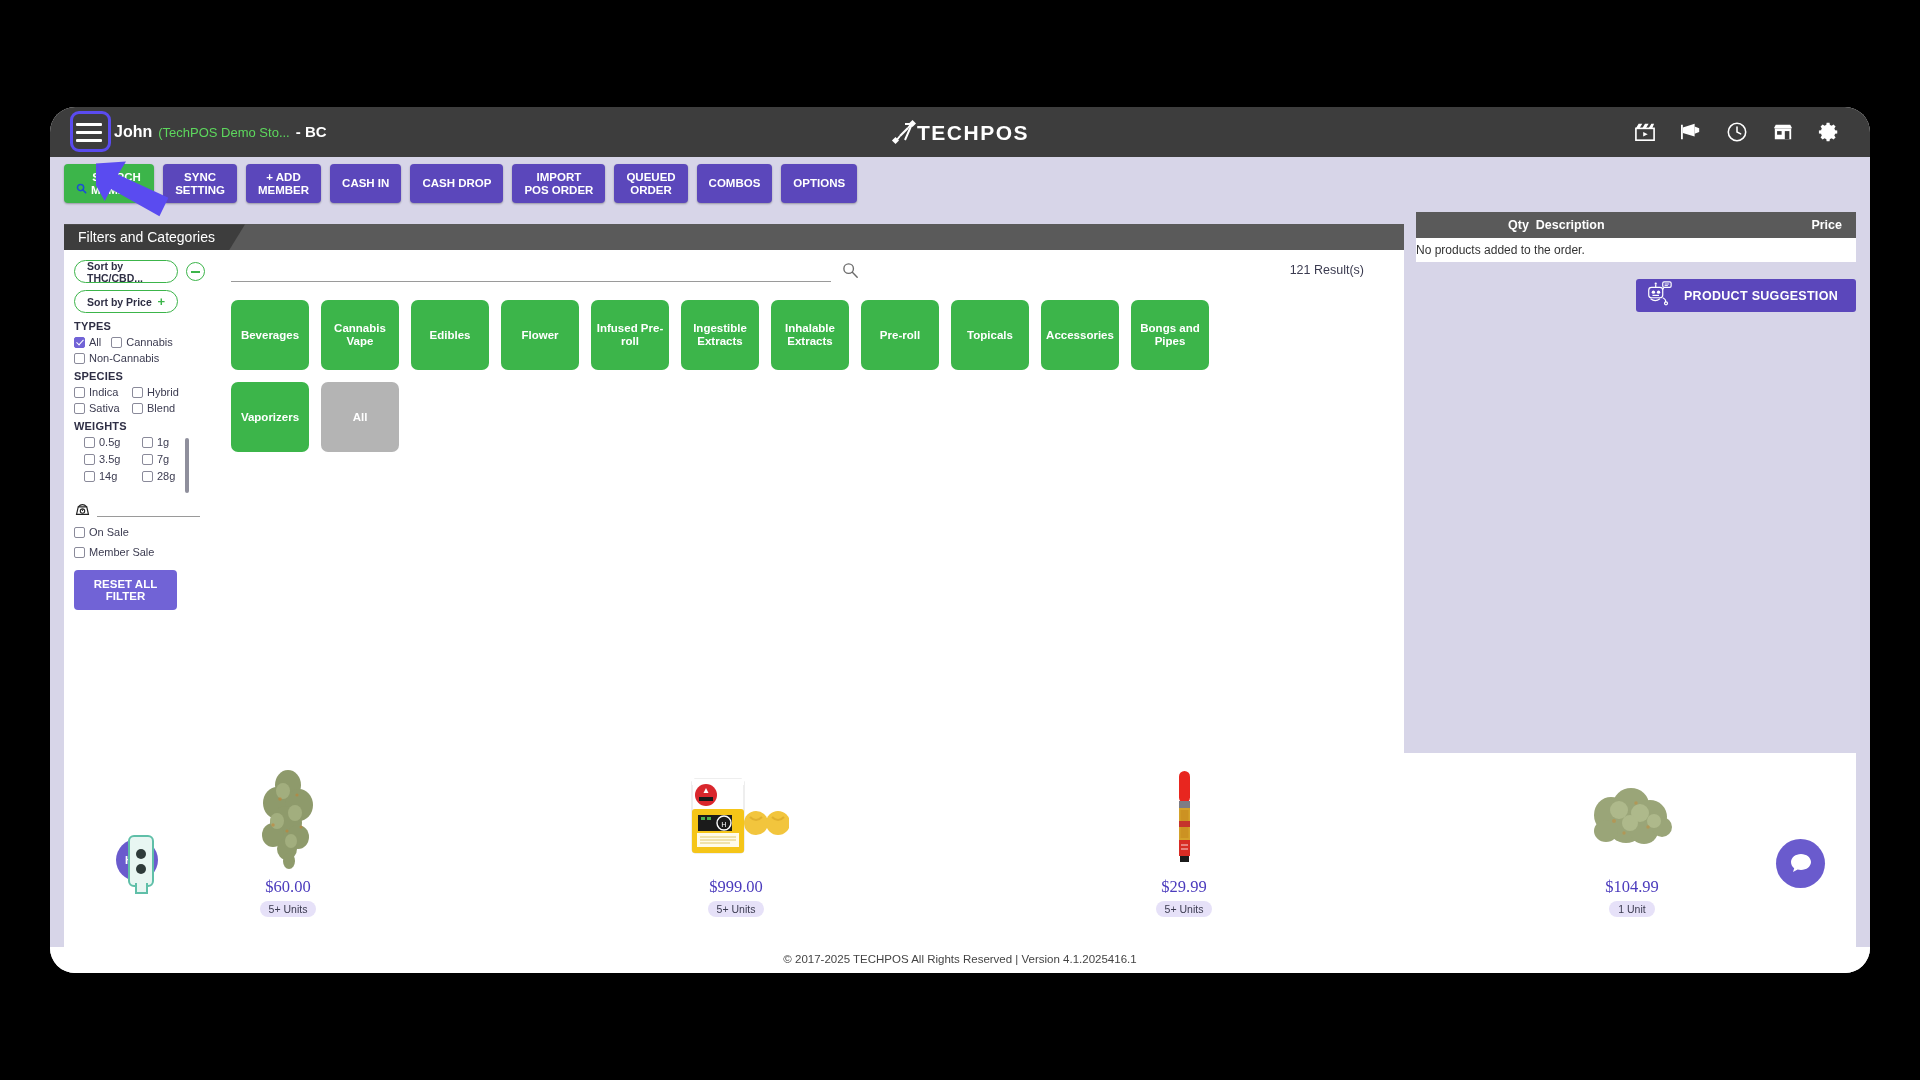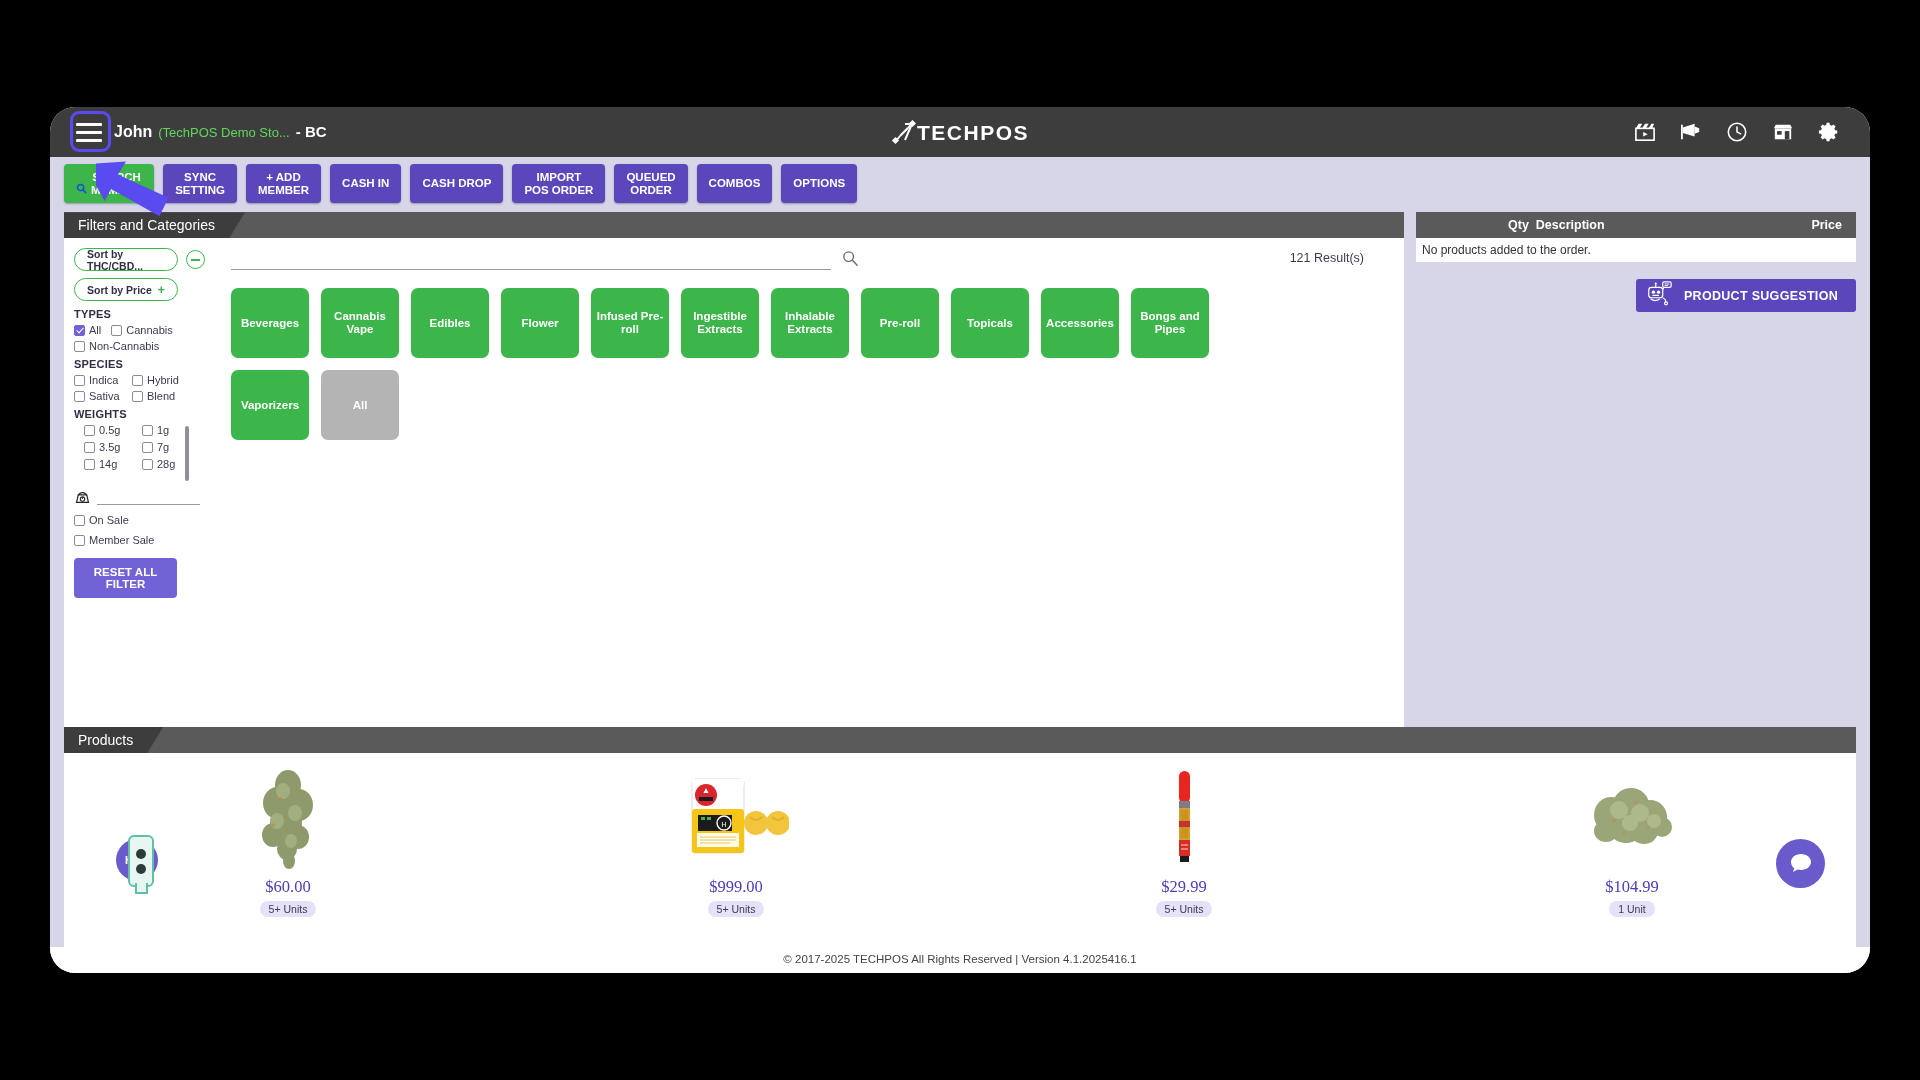--- a/index.html
+++ b/index.html
@@ -116,20 +116,21 @@
   .right-col { width: 440px; flex: 0 0 440px; }
 
   .panel-head {
     background: #5a5a5a;
     color: #ffffff;
     font-size: 14px;
     height: 26px;
     display: flex; align-items: center;
     padding-left: 14px;
     position: relative;
+    margin-top: 12px;
   }
   .panel-head .tab {
     background: #3d3d3d;
     height: 26px;
     display: flex; align-items: center;
     padding: 0 18px 0 14px;
     position: absolute; left: 0; top: 0;
     clip-path: polygon(0 0, 100% 0, calc(100% - 16px) 100%, 0 100%);
     padding-right: 30px;
   }
@@ -267,21 +268,20 @@
     font-size: 12.5px; font-weight: bold;
     padding: 0 14px;
   }
   .order-head .qty { margin-left: 78px; }
   .order-head .desc { margin-left: 7px; }
   .order-head .price { margin-left: auto; }
   .order-empty {
     background: #ffffff;
     height: 24px;
     display: flex; align-items: center;
-    padding-left: 6px;
     font-size: 12px; color: #333;
   }
   .suggest-wrap { display: flex; justify-content: flex-end; margin-top: 17px; }
   .suggest-btn {
     background: #5b47bb;
     color: #fff; border: none; border-radius: 3px;
     height: 33px;
     padding: 0 18px 0 8px;
     display: flex; align-items: center; gap: 10px;
     font-size: 12.5px; font-weight: bold; letter-spacing: .3px;
@@ -662,23 +662,20 @@
               <circle cx="23.5" cy="25" r="1.6"></circle>
             </svg>
           </span>
           <span>PRODUCT SUGGESTION</span>
         </button>
       </div>
     </div>
   </div>
 
   <div class="products-section">
-    <div class="products-head">
-      <span class="tab">Products</span>
-    </div>
     <div class="products-grid">
 
       <div class="product-card">
         <div class="product-thumb">
           <svg width="70" height="105" viewBox="0 0 70 105">
             <g fill="#8e9a6b">
               <ellipse cx="35" cy="20" rx="13" ry="15"></ellipse>
               <ellipse cx="24" cy="38" rx="14" ry="16"></ellipse>
               <ellipse cx="46" cy="40" rx="14" ry="16"></ellipse>
               <ellipse cx="33" cy="58" rx="16" ry="17"></ellipse>

